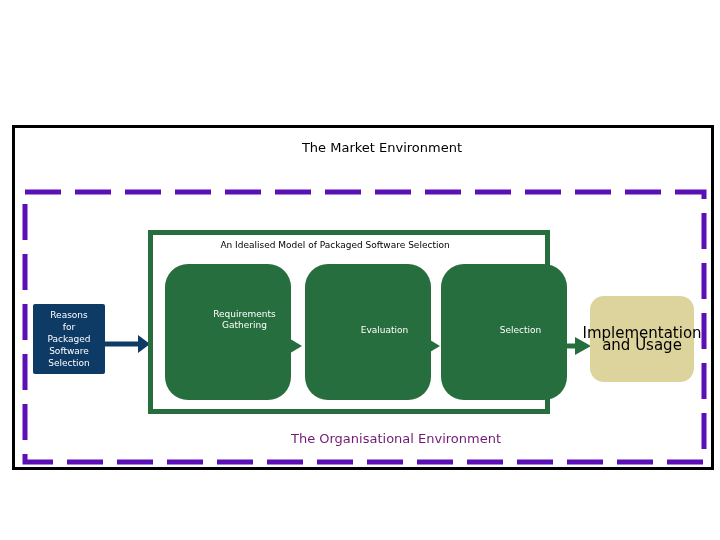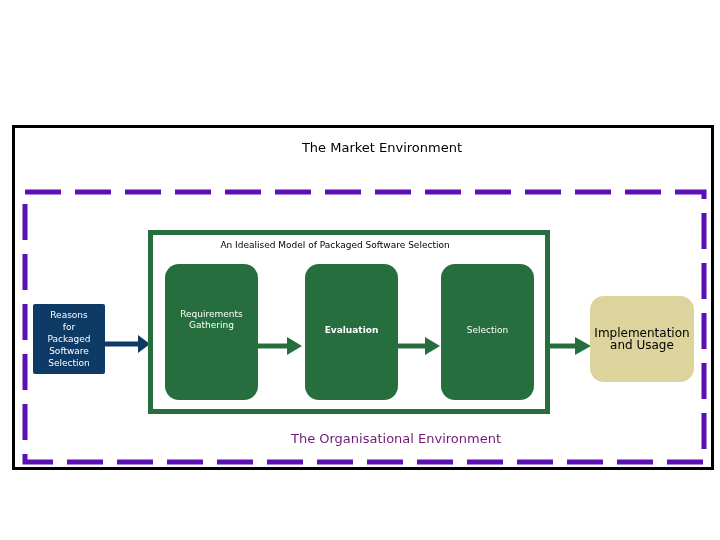--- a/index.html
+++ b/index.html
@@ -3,23 +3,23 @@
 <meta charset="utf-8">
 <style>
   html, body { margin:0; padding:0; background:#ffffff; }
   body { width:720px; height:540px; position:relative; overflow:hidden; font-family:"DejaVu Sans", sans-serif; }
   .abs { position:absolute; }
   #outer { left:12px; top:125px; width:702px; height:345px; border:3px solid #000; box-sizing:border-box; }
   #market-label { left:12px; top:140px; width:740px; text-align:center; font-size:13px; color:#000; }
   #dashes { left:0; top:0; }
   #green-box { left:148px; top:230px; width:402px; height:184px; border:5px solid #276e3f; box-sizing:border-box; }
   #model-label { left:134px; top:240px; width:402px; text-align:center; font-size:9px; color:#000; }
-  .step { background:#276e3f; border-radius:14px; color:#fff; font-size:9px; display:flex; align-items:center; justify-content:center; text-align:center; line-height:11px; }
+  .step { background:#276e3f; border-radius:23px; color:#fff; font-size:9px; display:flex; align-items:center; justify-content:center; text-align:center; line-height:11px;padding-left:33px; }
   #reasons { left:33px; top:304px; width:72px; height:70px; background:#0e3a66; border-radius:2px; color:#fff; font-size:9px; display:flex; align-items:center; justify-content:center; text-align:center; line-height:12px; }
-  #impl { left:590px; top:296px; width:104px; height:86px; background:#dcd49c; border-radius:14px; color:#000; font-size:12px; display:flex; align-items:center; justify-content:center; text-align:center; line-height:12px; }
+  #impl { left:590px; top:296px; width:104px; height:86px; background:#dcd49c; border-radius:14px; color:#000; font-size:15px; display:flex; align-items:center; justify-content:center; text-align:center; line-height:12px; }
   #org-label { left:148px; top:431px; width:496px; text-align:center; font-size:13px; color:#701a75; }
   .pre { white-space:pre-line; }
 </style>
 </head>
 <body>
 
 <div id="outer" class="abs"></div>
 <div id="market-label" class="abs">The Market Environment</div>
 
 <svg id="dashes" class="abs" width="720" height="540">
@@ -50,21 +50,21 @@
 for
 Packaged
 Software
 Selection</div>
 
 <div class="abs step pre" style="left:165px;top:264px;width:93px;height:136px;">
   <span style="margin-top:-24px;">Requirements
 Gathering</span>
 </div>
 <div class="abs step pre" style="left:305px;top:264px;width:93px;height:136px;">
-  <span style="margin-top:-4px;font-weight:bold;">Evaluation</span>
+  <span style="margin-top:-4px;">Evaluation</span>
 </div>
 <div class="abs step pre" style="left:441px;top:264px;width:93px;height:136px;">
   <span style="margin-top:-4px;">Selection</span>
 </div>
 
 <div id="impl" class="abs pre">Implementation
 and Usage</div>
 
 <div id="org-label" class="abs">The Organisational Environment</div>
 

